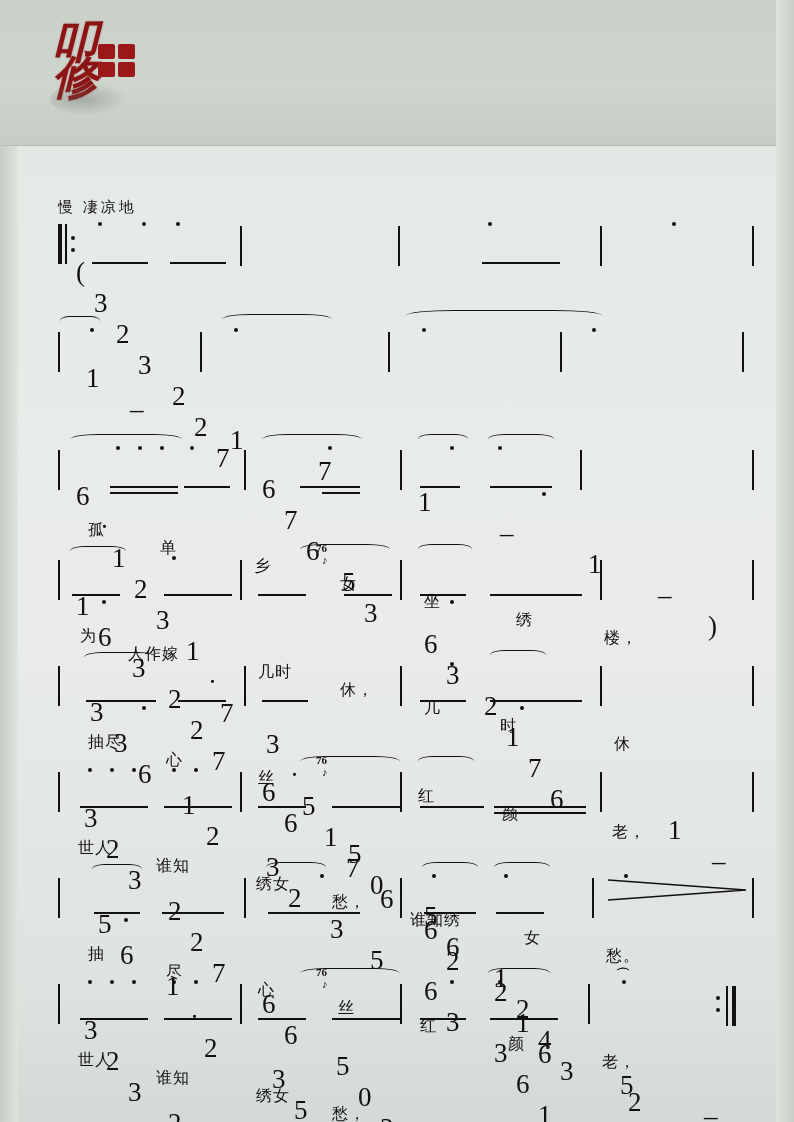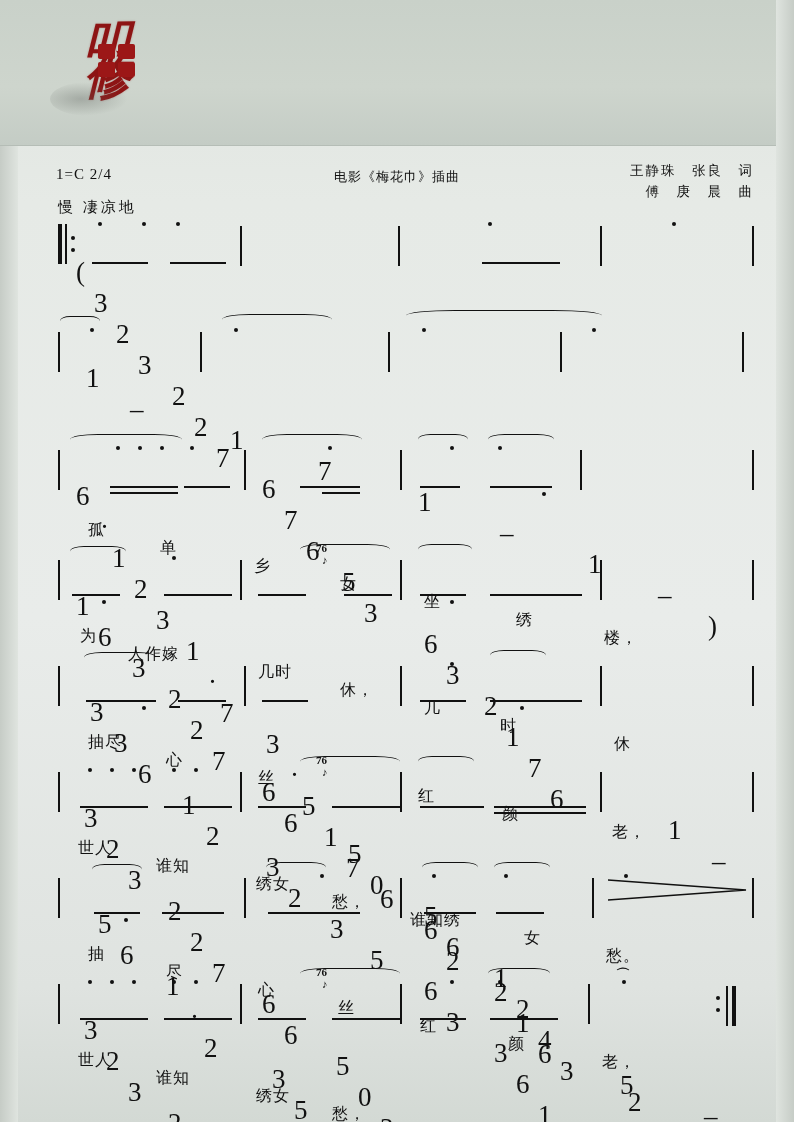--- a/index.html
+++ b/index.html
@@ -29,21 +29,20 @@
   }
   .seal{
     position:absolute;left:46px;top:22px;width:84px;height:96px;
   }
   .seal .brush{
     position:absolute;left:6px;top:2px;
     font-family:"Liberation Serif", serif;
     font-size:46px;color:#8d1414;font-weight:bold;font-style:italic;
     line-height:36px;
     text-shadow:0 0 2px rgba(140,20,20,.35);
-    text-align:right;
   }
   .seal .stamp{
     position:absolute;width:17px;height:15px;background:#9c1717;
     border-radius:2px;
   }
   .seal .s1{left:52px;top:22px;}
   .seal .s2{left:72px;top:22px;}
   .seal .s3{left:52px;top:40px;}
   .seal .s4{left:72px;top:40px;}
   .seal .smear{
@@ -117,28 +116,20 @@
     <div class="seal">
       <div class="brush">叩修</div>
       <div class="stamp s1"></div>
       <div class="stamp s2"></div>
       <div class="stamp s3"></div>
       <div class="stamp s4"></div>
       <div class="smear"></div>
     </div>
   </div>
 
-  <div class="infobar">
-    <div class="key">1=C  2/4</div>
-    <div class="subtitle">电影《梅花巾》插曲</div>
-    <div class="credits">
-      <div>王静珠　张良　词</div>
-      <div>傅　庚　晨　曲</div>
-    </div>
-  </div>
 
   <div class="tempo">慢 凄凉地</div>
 
   <div class="score">
 
     <div class="line" style="height:96px;">
       <div class="rep" style="left:58px;top:4px;">
         <div class="thick" style="left:0;"></div>
         <div class="thin" style="left:7px;"></div>
         <div class="dot" style="left:13px;top:14px;"></div>

